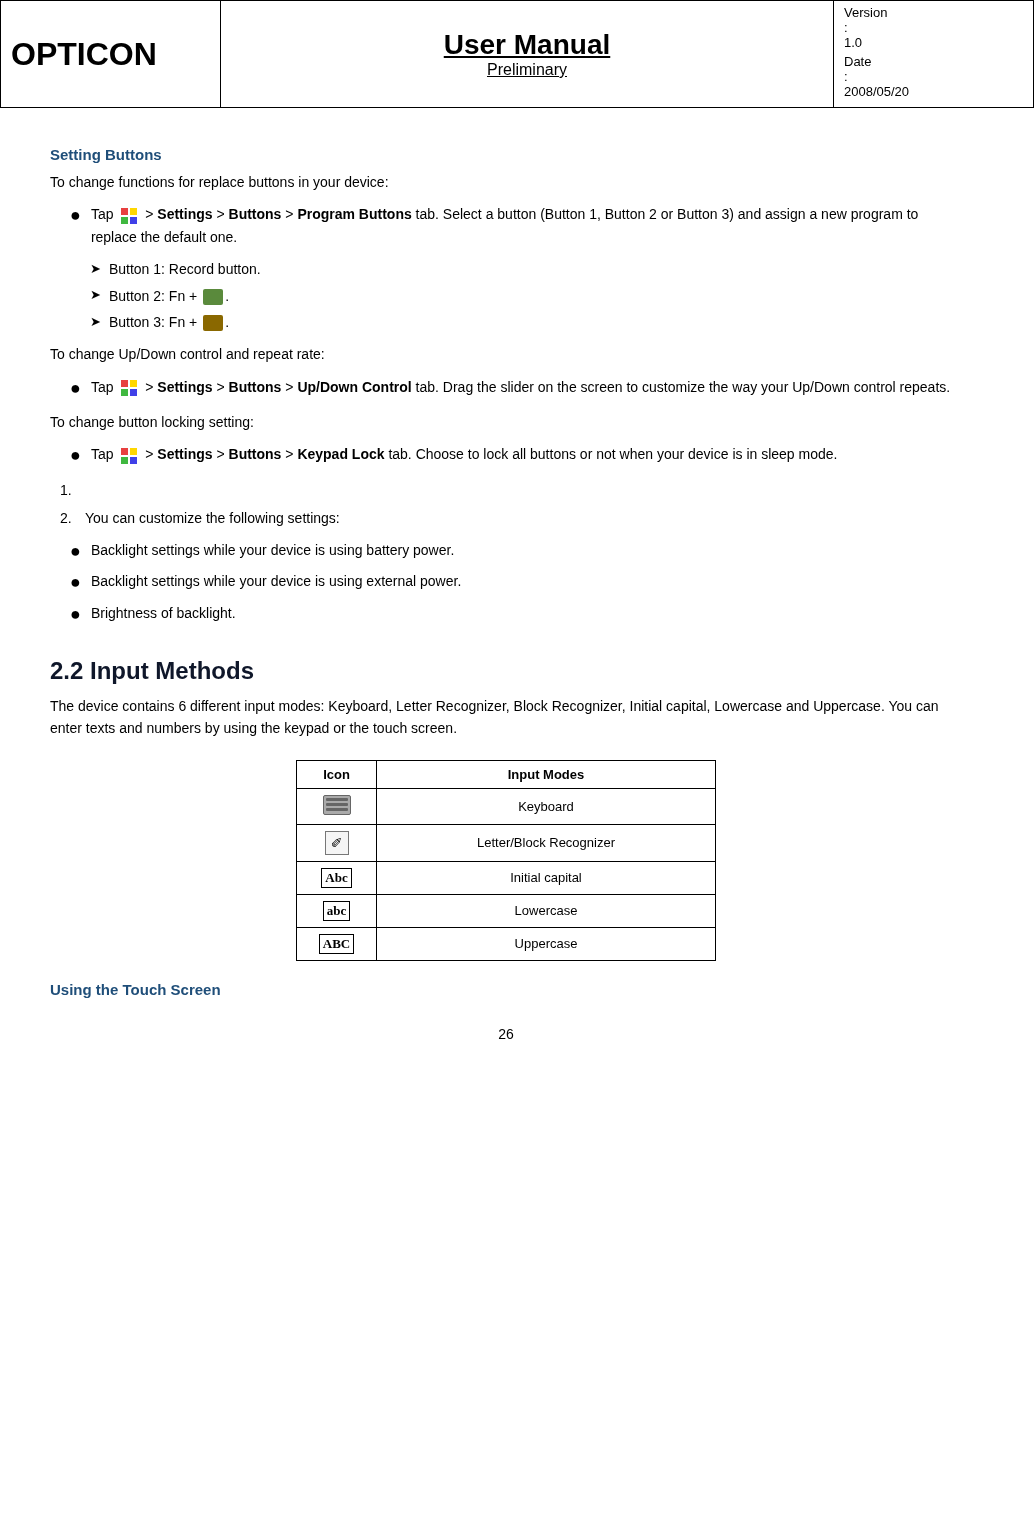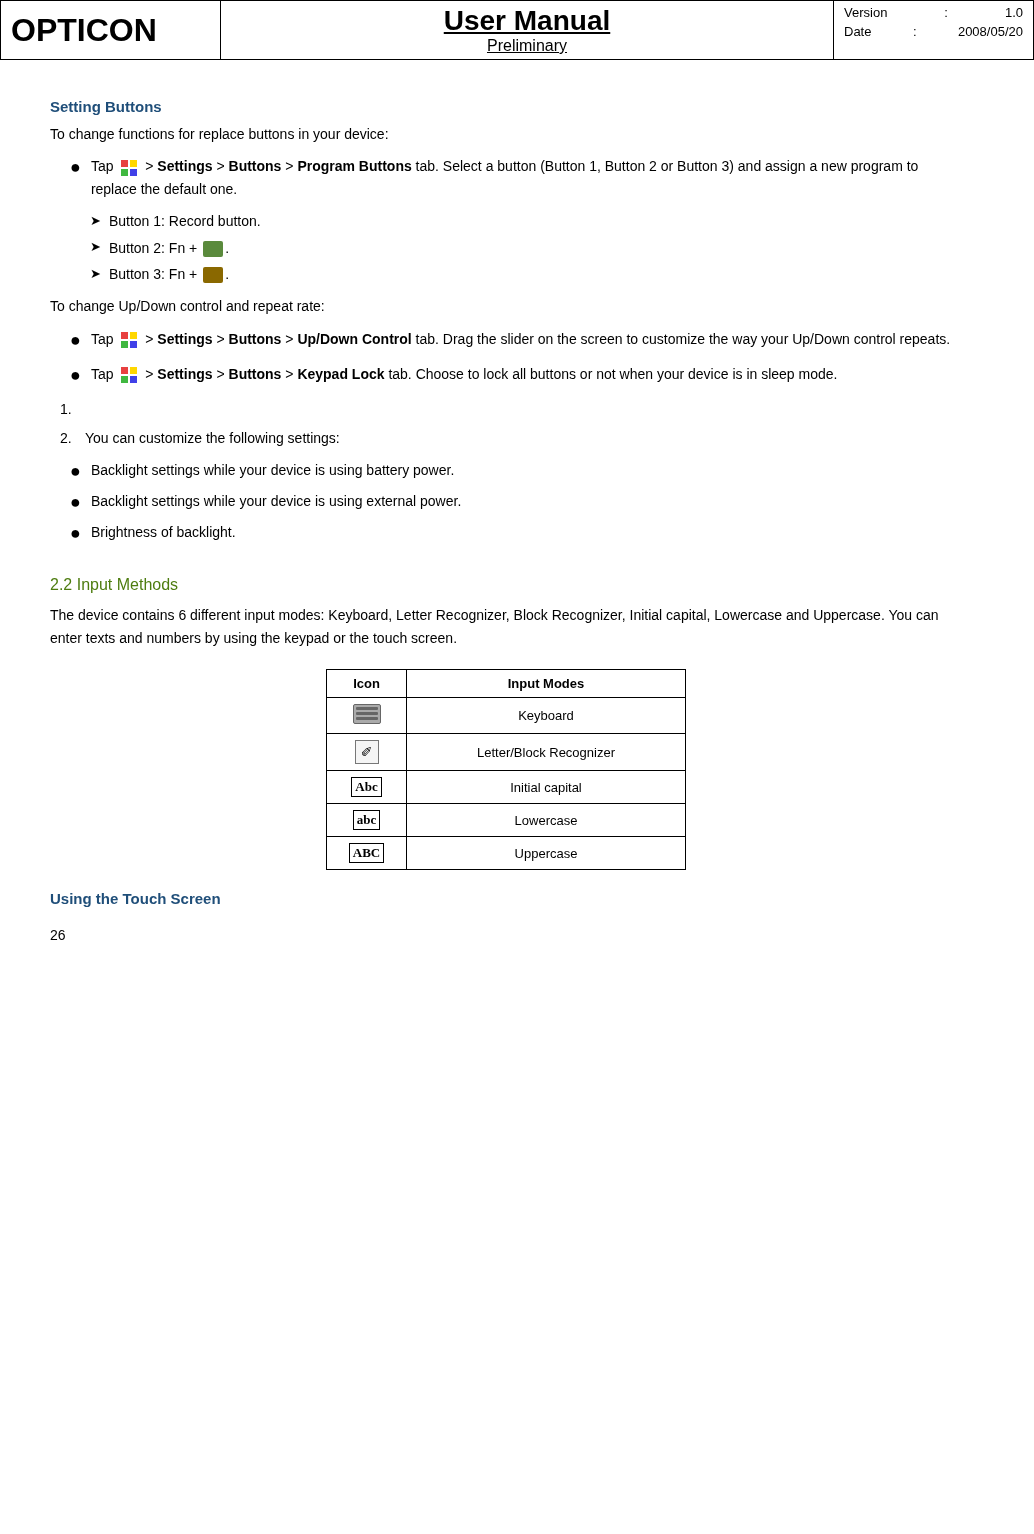--- a/index.html
+++ b/index.html
@@ -46,39 +46,40 @@
     .header-version-cell {
       width: 200px;
       font-size: 13px;
       vertical-align: top;
       padding: 6px 10px;
     }
     .header-version-row {
       display: flex;
       justify-content: space-between;
       margin-bottom: 4px;
+      flex-direction: column;
     }
 
     
     .page-content {
       padding: 20px 72px 30px 50px;
     }
 
     
     .section-heading {
       color: #1F4E79;
       font-weight: bold;
       font-size: 15px;
       margin-bottom: 8px;
       margin-top: 18px;
     }
     .section-heading-large {
-      color: #4d7c0f;
-      font-weight: normal;
-      font-size: 16px;
+      color: #0f172a;
+      font-weight: bold;
+      font-size: 24px;
       margin-bottom: 10px;
       margin-top: 30px;
     }
 
     
     .para {
       margin-bottom: 10px;
       line-height: 1.6;
     }
 
@@ -163,21 +164,21 @@
     b { font-weight: bold; }
 
     
     .input-table-wrap {
       display: flex;
       justify-content: center;
       margin: 20px 0;
     }
     .input-table {
       border-collapse: collapse;
-      width: 360px;
+      width: 420px;
     }
     .input-table th, .input-table td {
       border: 1px solid #000;
       padding: 6px 16px;
       font-size: 13px;
     }
     .input-table th {
       font-weight: bold;
       text-align: center;
       background: #fff;
@@ -194,21 +195,22 @@
       font-weight: bold;
       font-size: 13px;
       border: 1.5px solid #000;
       padding: 1px 3px;
       font-family: serif;
       letter-spacing: 0;
     }
 
     
     .page-number {
-      margin-top: 20px;
+      text-align: center;
+      margin-top: 28px;
       font-size: 14px;
     }
 
     
     .mt-10 { margin-top: 10px; }
     .mt-20 { margin-top: 20px; }
 
     
     .flag-icon {
       display: inline-flex;
@@ -300,20 +302,21 @@
               <rect x="1" y="1" width="7" height="7" fill="#e84040"></rect>
               <rect x="10" y="1" width="7" height="7" fill="#ffd700"></rect>
               <rect x="1" y="10" width="7" height="7" fill="#40b840"></rect>
               <rect x="10" y="10" width="7" height="7" fill="#4040e8"></rect>
             </svg>
           </span>&nbsp;&gt; <b>Settings</b> &gt; <b>Buttons</b> &gt; <b>Up/Down Control</b> tab. Drag the slider on the screen to customize the way your Up/Down control repeats.
       </span>
     </li>
   </ul>
 
+  <p class="para mt-10">To change button locking setting:</p>
 
   <ul class="bullet-list">
     <li>
       <span class="bullet-dot">●</span>
       <span>
         Tap&nbsp;<span class="flag-icon">
             <svg viewBox="0 0 18 18">
               <rect x="1" y="1" width="7" height="7" fill="#e84040"></rect>
               <rect x="10" y="1" width="7" height="7" fill="#ffd700"></rect>
               <rect x="1" y="10" width="7" height="7" fill="#40b840"></rect>

